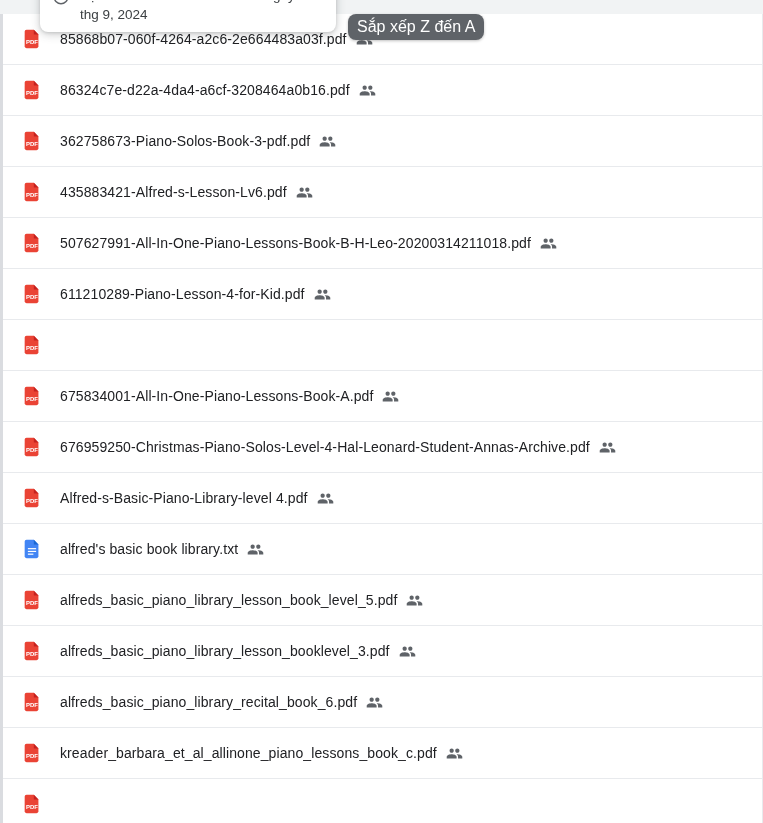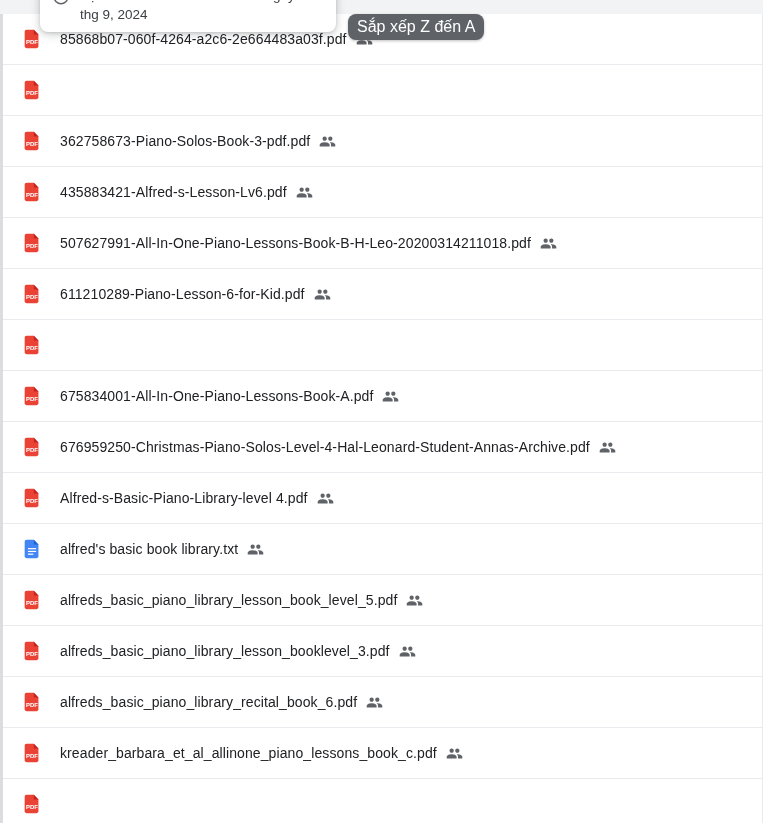--- a/index.html
+++ b/index.html
@@ -196,20 +196,28 @@
     <div class="file-row">
       <div class="row-left-bar"></div>
       <div class="row-gutter"></div>
       <span class="file-icon">
         <svg width="22" height="22" viewBox="0 0 24 24">
           <path d="M6 2h8l5 5v13a2 2 0 0 1-2 2H6a2 2 0 0 1-2-2V4a2 2 0 0 1 2-2z" fill="#EA4335"></path>
           <path d="M14 2l5 5h-5z" fill="#C5221F"></path>
           <text x="12" y="17" font-family="Liberation Sans, sans-serif" font-size="6.5" font-weight="bold" fill="#ffffff" text-anchor="middle">PDF</text>
         </svg>
       </span>
+      <div class="name-wrap">
+        <span class="file-name">86324c7e-d22a-4da4-a6cf-3208464a0b16.pdf</span>
+        <span class="shared-icon">
+          <svg width="17" height="17" viewBox="0 0 24 24" fill="currentColor">
+            <path d="M16 11c1.66 0 2.99-1.34 2.99-3S17.66 5 16 5c-1.66 0-3 1.34-3 3s1.34 3 3 3zm-8 0c1.66 0 2.99-1.34 2.99-3S9.66 5 8 5C6.34 5 5 6.34 5 8s1.34 3 3 3zm0 2c-2.33 0-7 1.17-7 3.5V19h14v-2.5c0-2.33-4.67-3.5-7-3.5zm8 0c-.29 0-.62.02-.97.05 1.16.84 1.97 1.97 1.97 3.45V19h6v-2.5c0-2.33-4.67-3.5-7-3.5z"></path>
+          </svg>
+        </span>
+      </div>
     </div>
     <div class="file-row">
       <div class="row-left-bar"></div>
       <div class="row-gutter"></div>
       <span class="file-icon">
         <svg width="22" height="22" viewBox="0 0 24 24">
           <path d="M6 2h8l5 5v13a2 2 0 0 1-2 2H6a2 2 0 0 1-2-2V4a2 2 0 0 1 2-2z" fill="#EA4335"></path>
           <path d="M14 2l5 5h-5z" fill="#C5221F"></path>
           <text x="12" y="17" font-family="Liberation Sans, sans-serif" font-size="6.5" font-weight="bold" fill="#ffffff" text-anchor="middle">PDF</text>
         </svg>
@@ -265,21 +273,21 @@
       <div class="row-left-bar"></div>
       <div class="row-gutter"></div>
       <span class="file-icon">
         <svg width="22" height="22" viewBox="0 0 24 24">
           <path d="M6 2h8l5 5v13a2 2 0 0 1-2 2H6a2 2 0 0 1-2-2V4a2 2 0 0 1 2-2z" fill="#EA4335"></path>
           <path d="M14 2l5 5h-5z" fill="#C5221F"></path>
           <text x="12" y="17" font-family="Liberation Sans, sans-serif" font-size="6.5" font-weight="bold" fill="#ffffff" text-anchor="middle">PDF</text>
         </svg>
       </span>
       <div class="name-wrap">
-        <span class="file-name">611210289-Piano-Lesson-6-for-Kid.pdf</span>
+        <span class="file-name">611210289-Piano-Lesson-4-for-Kid.pdf</span>
         <span class="shared-icon">
           <svg width="17" height="17" viewBox="0 0 24 24" fill="currentColor">
             <path d="M16 11c1.66 0 2.99-1.34 2.99-3S17.66 5 16 5c-1.66 0-3 1.34-3 3s1.34 3 3 3zm-8 0c1.66 0 2.99-1.34 2.99-3S9.66 5 8 5C6.34 5 5 6.34 5 8s1.34 3 3 3zm0 2c-2.33 0-7 1.17-7 3.5V19h14v-2.5c0-2.33-4.67-3.5-7-3.5zm8 0c-.29 0-.62.02-.97.05 1.16.84 1.97 1.97 1.97 3.45V19h6v-2.5c0-2.33-4.67-3.5-7-3.5z"></path>
           </svg>
         </span>
       </div>
     </div>
     <div class="file-row">
       <div class="row-left-bar"></div>
       <div class="row-gutter"></div>

